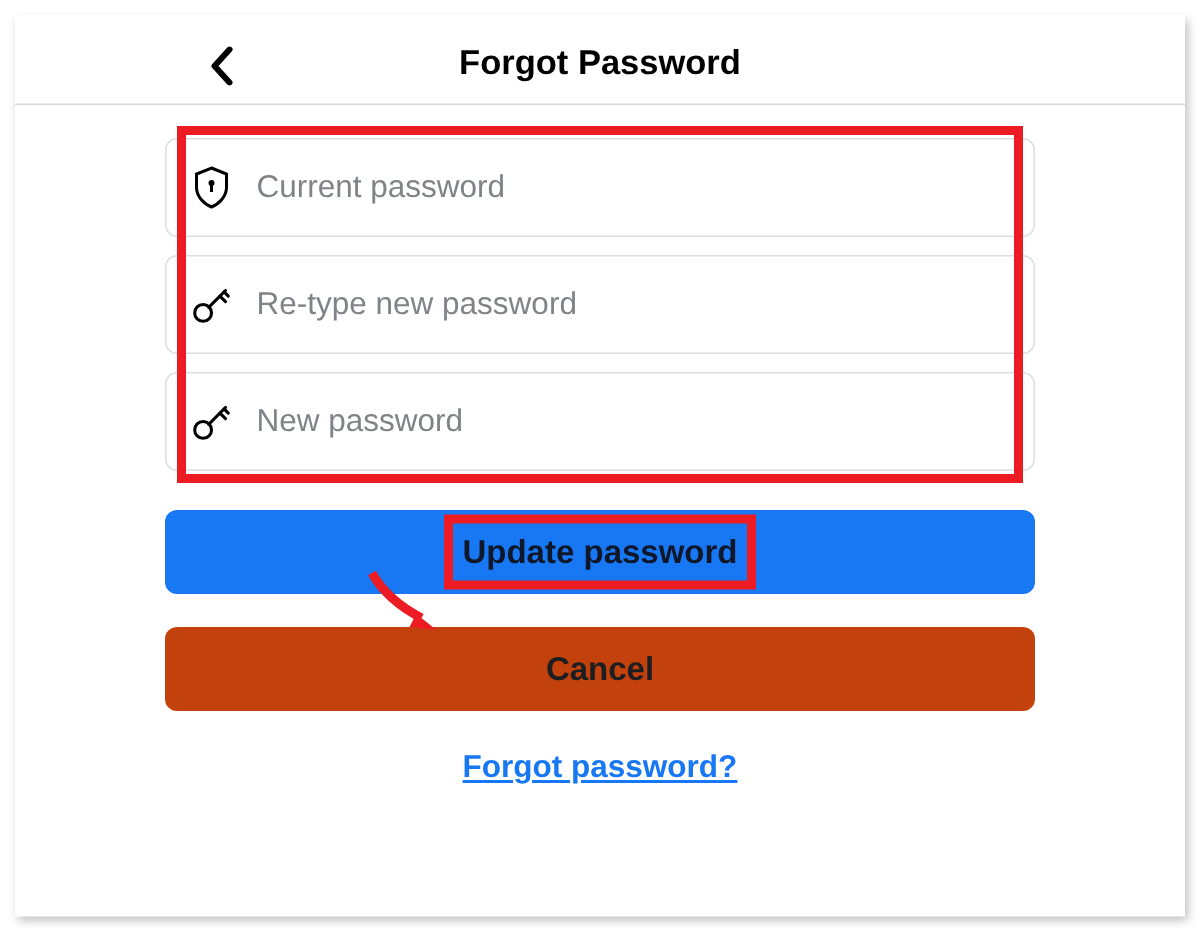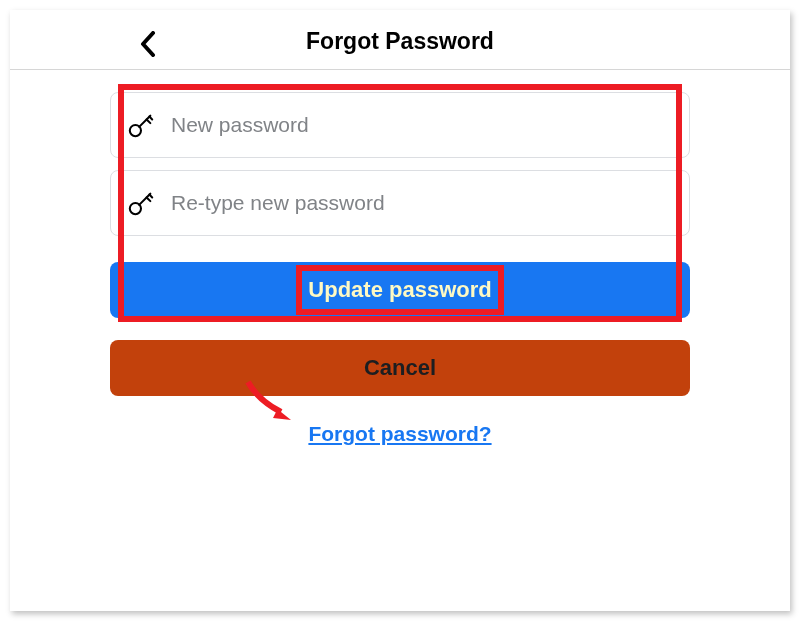--- a/index.html
+++ b/index.html
@@ -94,21 +94,21 @@
     .input-row input::placeholder {
       color: #808387;
     }
     .buttons-area {
       padding: 14px 100px 0 100px;
       position: relative;
     }
     .btn-primary {
       width: 100%;
       background: #1877f2;
-      color: #fef9c3;
+      color: #0f172a;
       border: none;
       border-radius: 8px;
       font-size: 22px;
       font-weight: 600;
       padding: 15px 0;
       cursor: pointer;
       position: relative;
       display: flex;
       align-items: center;
       justify-content: center;
@@ -171,44 +171,54 @@
         <path d="M14 2 L4 13 L14 24" stroke="#000" stroke-width="4" fill="none" stroke-linecap="round" stroke-linejoin="round"></path>
       </svg>
     </div>
     <div class="header-title">Forgot Password</div>
   </div>
 
   <div class="form-area">
     <div class="fields-wrap">
       <div class="highlight-fields"></div>
 
+      <div class="input-row">
+        <span class="icon">
+          <svg width="26" height="30" viewBox="0 0 26 30">
+            <path d="M13 2 L23 6 V15 C23 21 18 26 13 28 C8 26 3 21 3 15 V6 Z" fill="none" stroke="#000" stroke-width="2"></path>
+            <circle cx="13" cy="12" r="2" fill="#000"></circle>
+            <rect x="12" y="13" width="2" height="5" fill="#000"></rect>
+          </svg>
+        </span>
+        <input type="password" placeholder="Current password" style="">
+      </div>
+
+      <div class="input-row">
+        <span class="icon">
+          <svg width="30" height="30" viewBox="0 0 30 30">
+            <circle cx="9" cy="21" r="6" fill="none" stroke="#000" stroke-width="2.2"></circle>
+            <line x1="13" y1="17" x2="25" y2="5" stroke="#000" stroke-width="2.2" stroke-linecap="round"></line>
+            <line x1="21" y1="9" x2="25" y2="13" stroke="#000" stroke-width="2.2" stroke-linecap="round"></line>
+            <line x1="24" y1="6" x2="27" y2="9" stroke="#000" stroke-width="2.2" stroke-linecap="round"></line>
+          </svg>
+        </span>
+        <input type="password" placeholder="Re-type new password" style="">
+      </div>
 
       <div class="input-row">
         <span class="icon">
           <svg width="30" height="30" viewBox="0 0 30 30">
             <circle cx="9" cy="21" r="6" fill="none" stroke="#000" stroke-width="2.2"></circle>
             <line x1="13" y1="17" x2="25" y2="5" stroke="#000" stroke-width="2.2" stroke-linecap="round"></line>
             <line x1="21" y1="9" x2="25" y2="13" stroke="#000" stroke-width="2.2" stroke-linecap="round"></line>
             <line x1="24" y1="6" x2="27" y2="9" stroke="#000" stroke-width="2.2" stroke-linecap="round"></line>
           </svg>
         </span>
         <input type="password" placeholder="New password" style="">
       </div>
-
-      <div class="input-row">
-        <span class="icon">
-          <svg width="30" height="30" viewBox="0 0 30 30">
-            <circle cx="9" cy="21" r="6" fill="none" stroke="#000" stroke-width="2.2"></circle>
-            <line x1="13" y1="17" x2="25" y2="5" stroke="#000" stroke-width="2.2" stroke-linecap="round"></line>
-            <line x1="21" y1="9" x2="25" y2="13" stroke="#000" stroke-width="2.2" stroke-linecap="round"></line>
-            <line x1="24" y1="6" x2="27" y2="9" stroke="#000" stroke-width="2.2" stroke-linecap="round"></line>
-          </svg>
-        </span>
-        <input type="password" placeholder="Re-type new password" style="">
-      </div>
     </div>
   </div>
 
   <div class="buttons-area">
     <button class="btn-primary">
       <span class="update-label-wrap">
         <span>Update password</span>
         <span class="highlight-update"></span>
       </span>
     </button>

